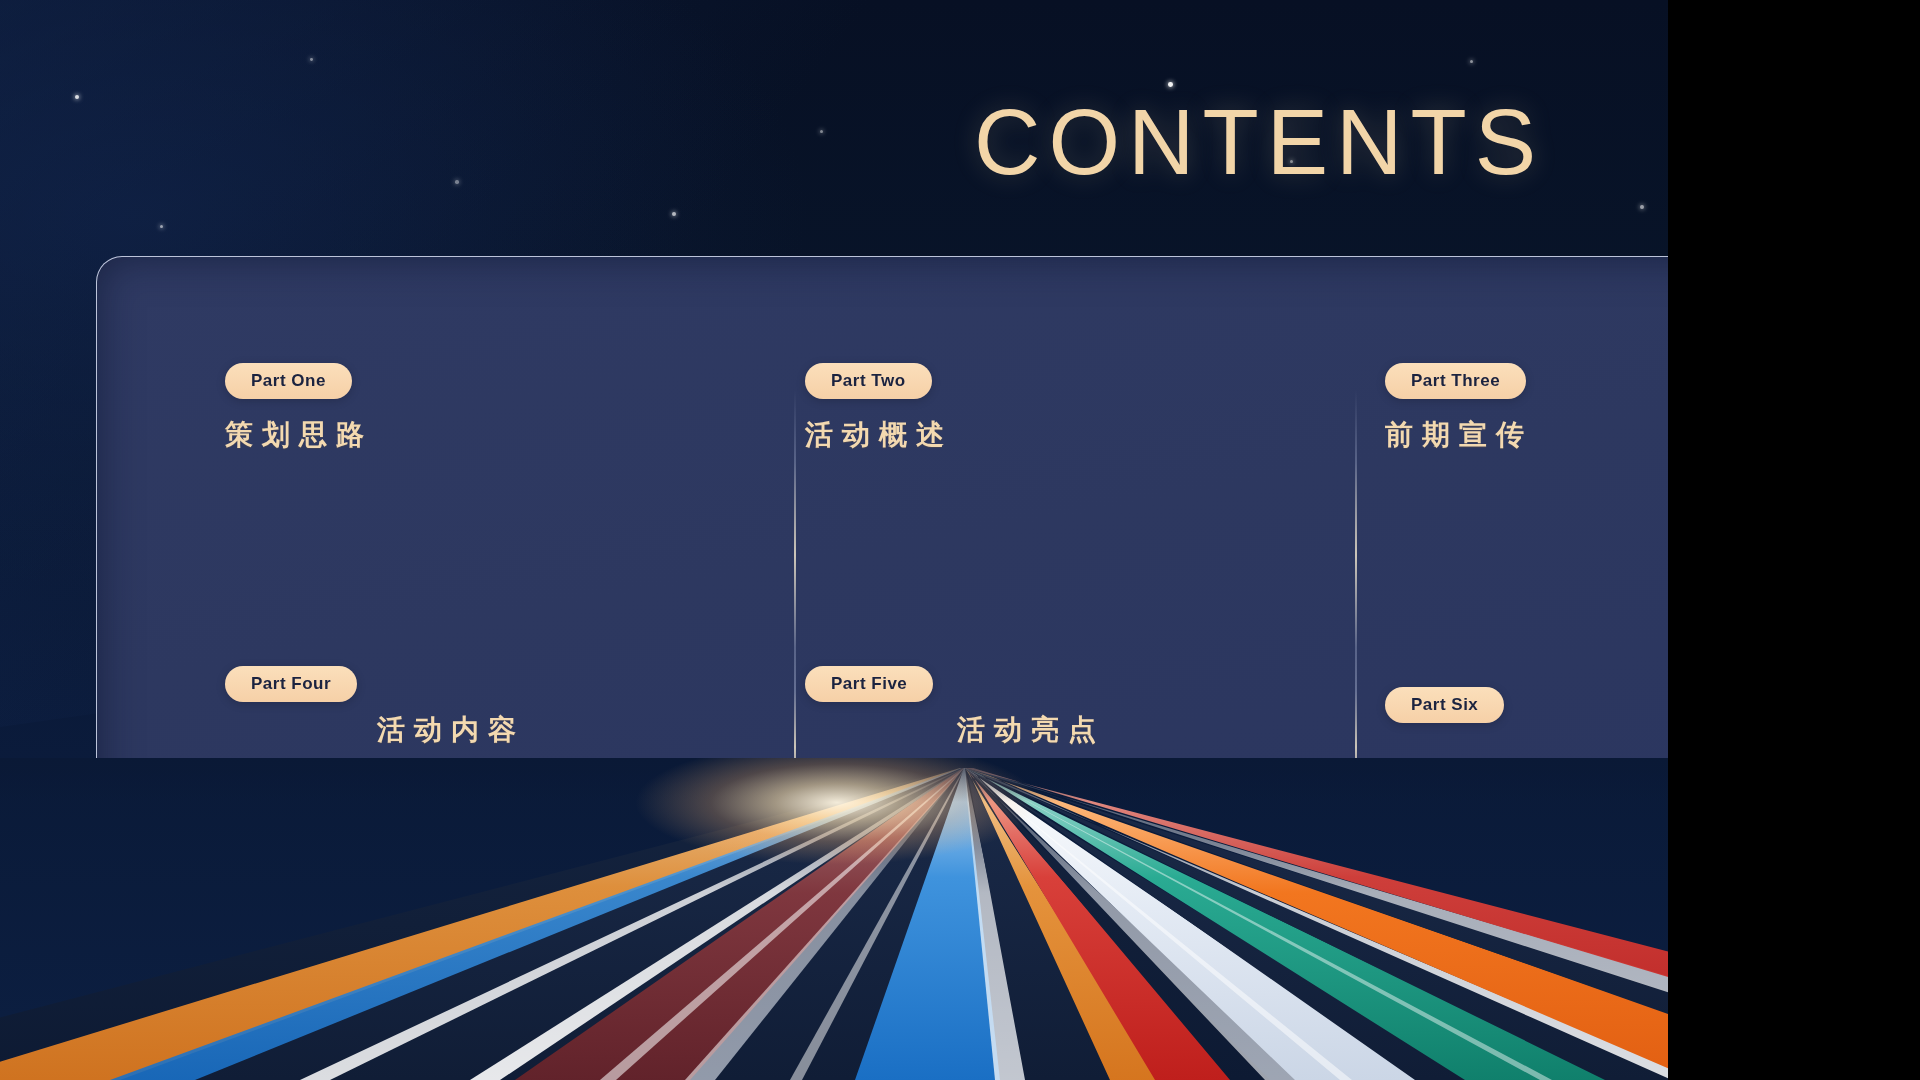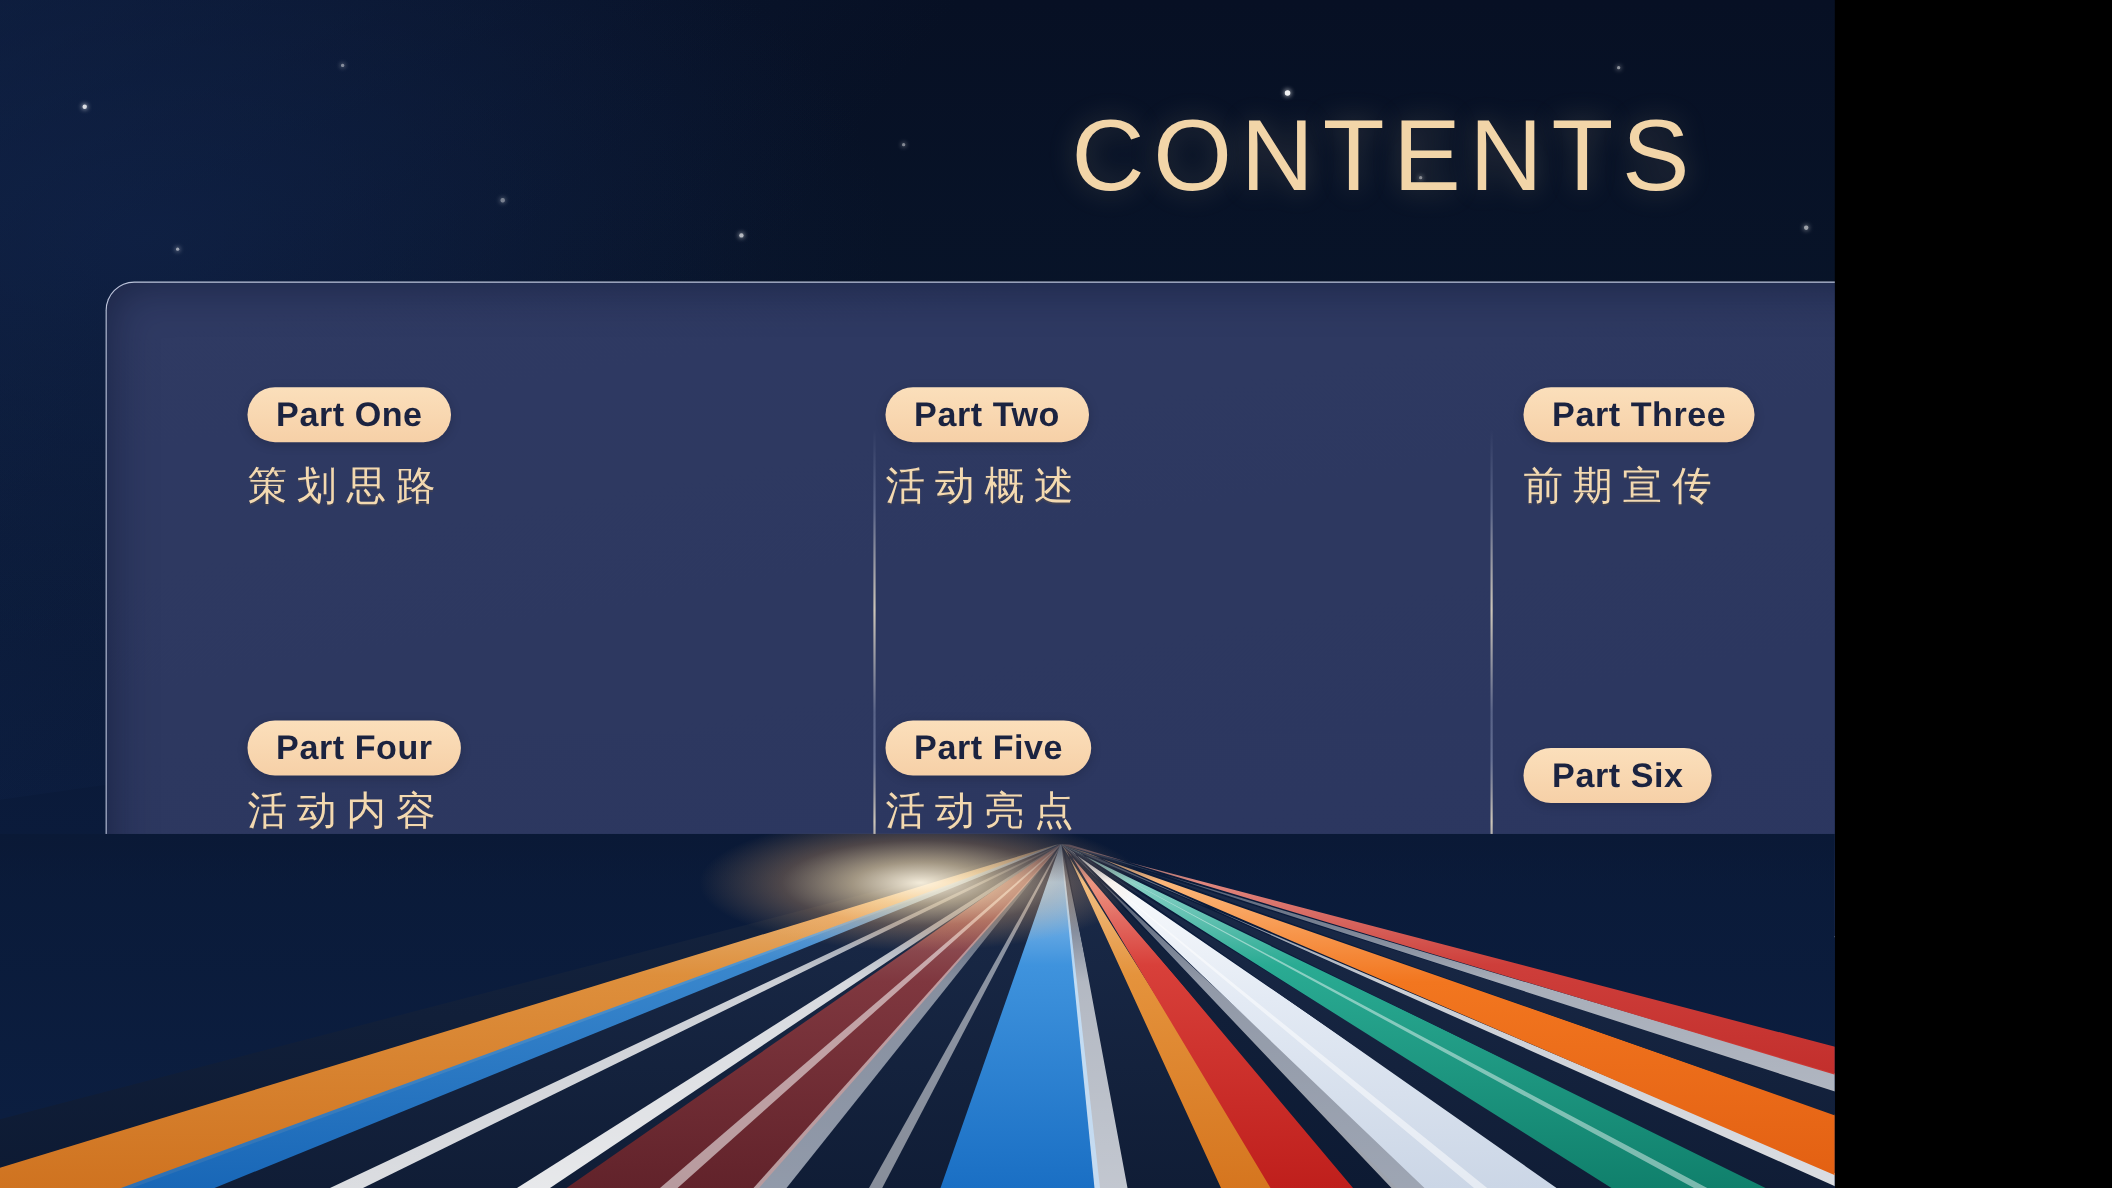--- a/index.html
+++ b/index.html
@@ -95,39 +95,39 @@
   }
   .cell.row2 { padding-top: 4px; }
 
   .badge {
     display: inline-block;
     align-self: flex-start;
     background: linear-gradient(180deg, #fbdfbb 0%, #f6d0a7 100%);
     color: #1b2340;
     border-radius: 999px;
     padding: 9px 26px 10px 26px;
-    font-size: 31px;
+    font-size: 17px;
     font-weight: 700;
     letter-spacing: 0.5px;
     line-height: 1;
     white-space: nowrap;
     box-shadow: 0 2px 10px rgba(0,0,0,0.18);
   }
 
   .cn {
     margin-top: 22px;
-    font-size: 36px;
+    font-size: 28px;
     line-height: 1;
     letter-spacing: 9px;
     color: #f3d9b0;
-    font-weight: 400;
+    font-weight: 700;
     white-space: nowrap;
     text-shadow: 0 1px 0 rgba(120,90,50,0.25);
   }
-  .cell.row2 .cn { margin-top: 14px; }
+  .cell.row2 .cn { margin-top: 14px; text-align: center; }
 
   
   .divider {
     position: absolute;
     width: 2px;
     height: 330px;
     top: 133px;
     background: linear-gradient(180deg,
       rgba(203,213,240,0) 0%,
       rgba(203,213,240,0.28) 22%,

